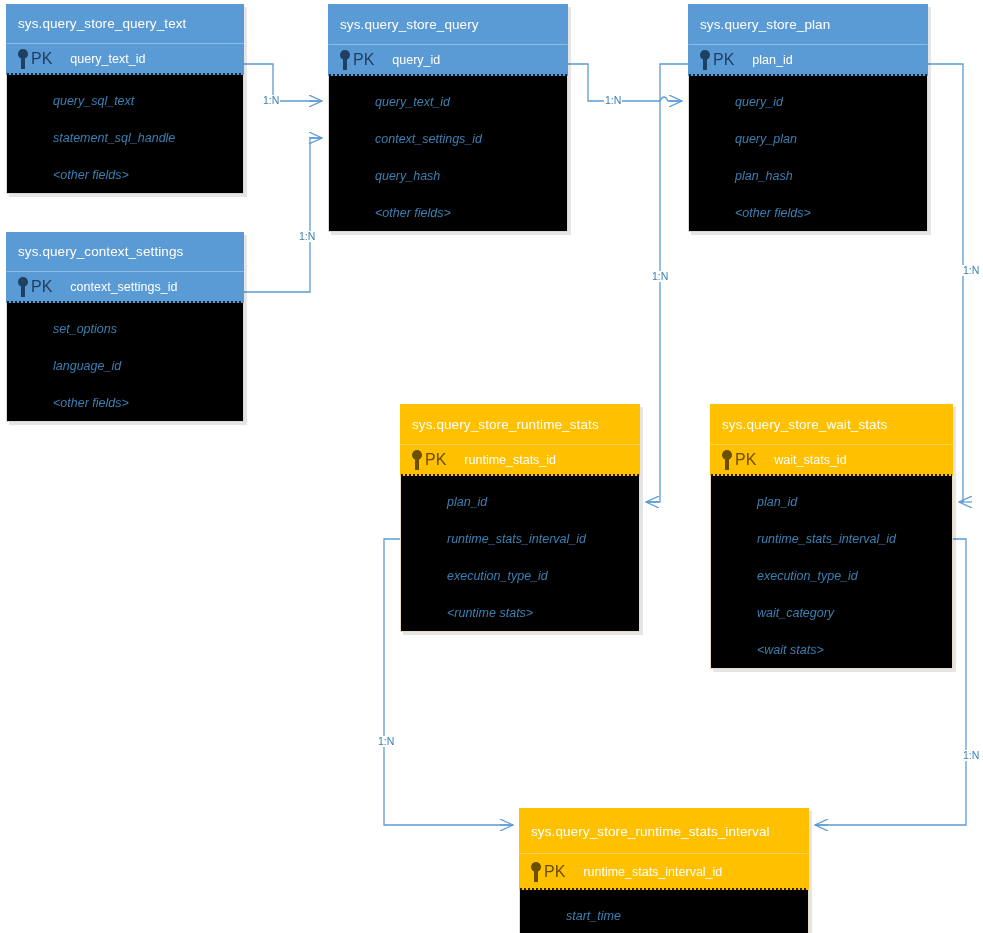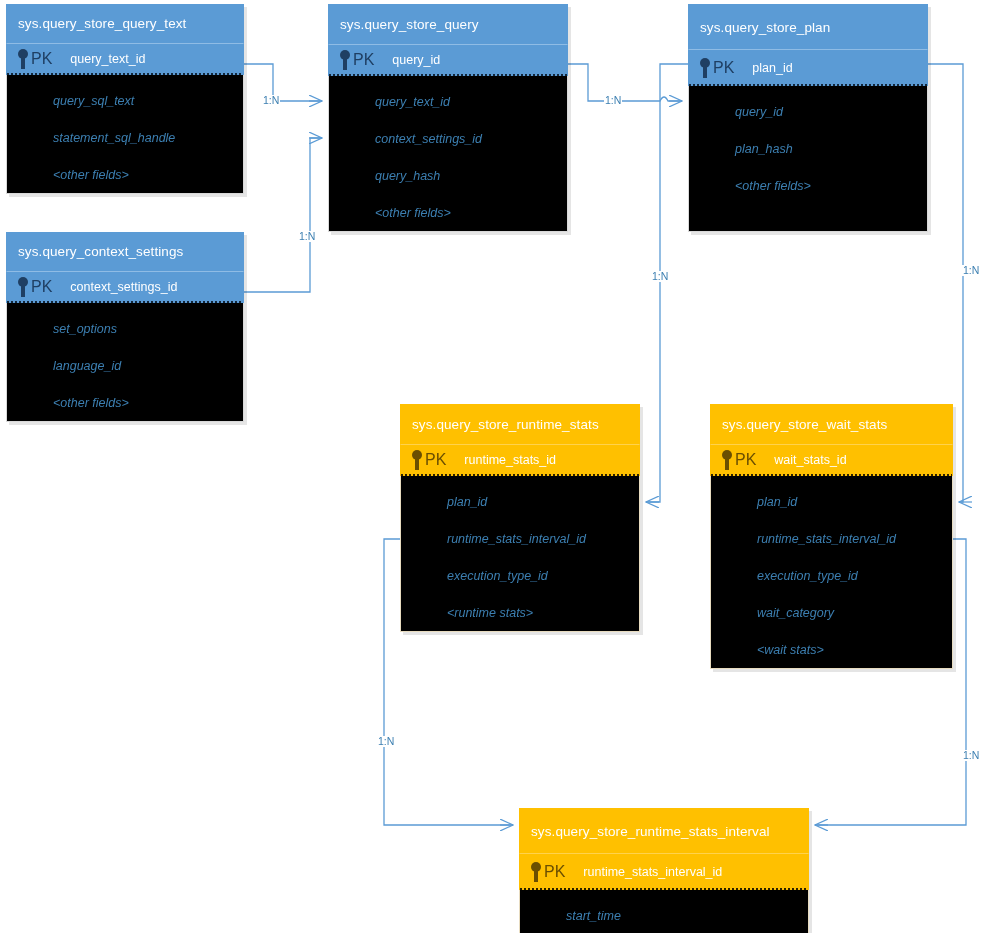--- a/index.html
+++ b/index.html
@@ -136,20 +136,21 @@
           <div class="pk-row">
             <div class="key-icon">
               <div class="kh"></div>
               <div class="ks"></div>
             </div>
             <span class="pk-label">PK</span>
             <span class="pk-name">plan_id</span>
           </div>
           <div class="attr-area">
             <div class="attr-row">query_id</div>
+            <div class="attr-row">query_plan</div>
             <div class="attr-row">plan_hash</div>
             <div class="attr-row">&lt;other fields&gt;</div>
           </div>
         </div>
       </div>
       <div class="entity blue" style="left: 6px; top: 232px; width: 238px; height: 190px;">
         <div class="shadow"></div>
         <div class="entity-inner">
           <div class="ent-title">sys.query_context_settings</div>
           <div class="pk-row">

